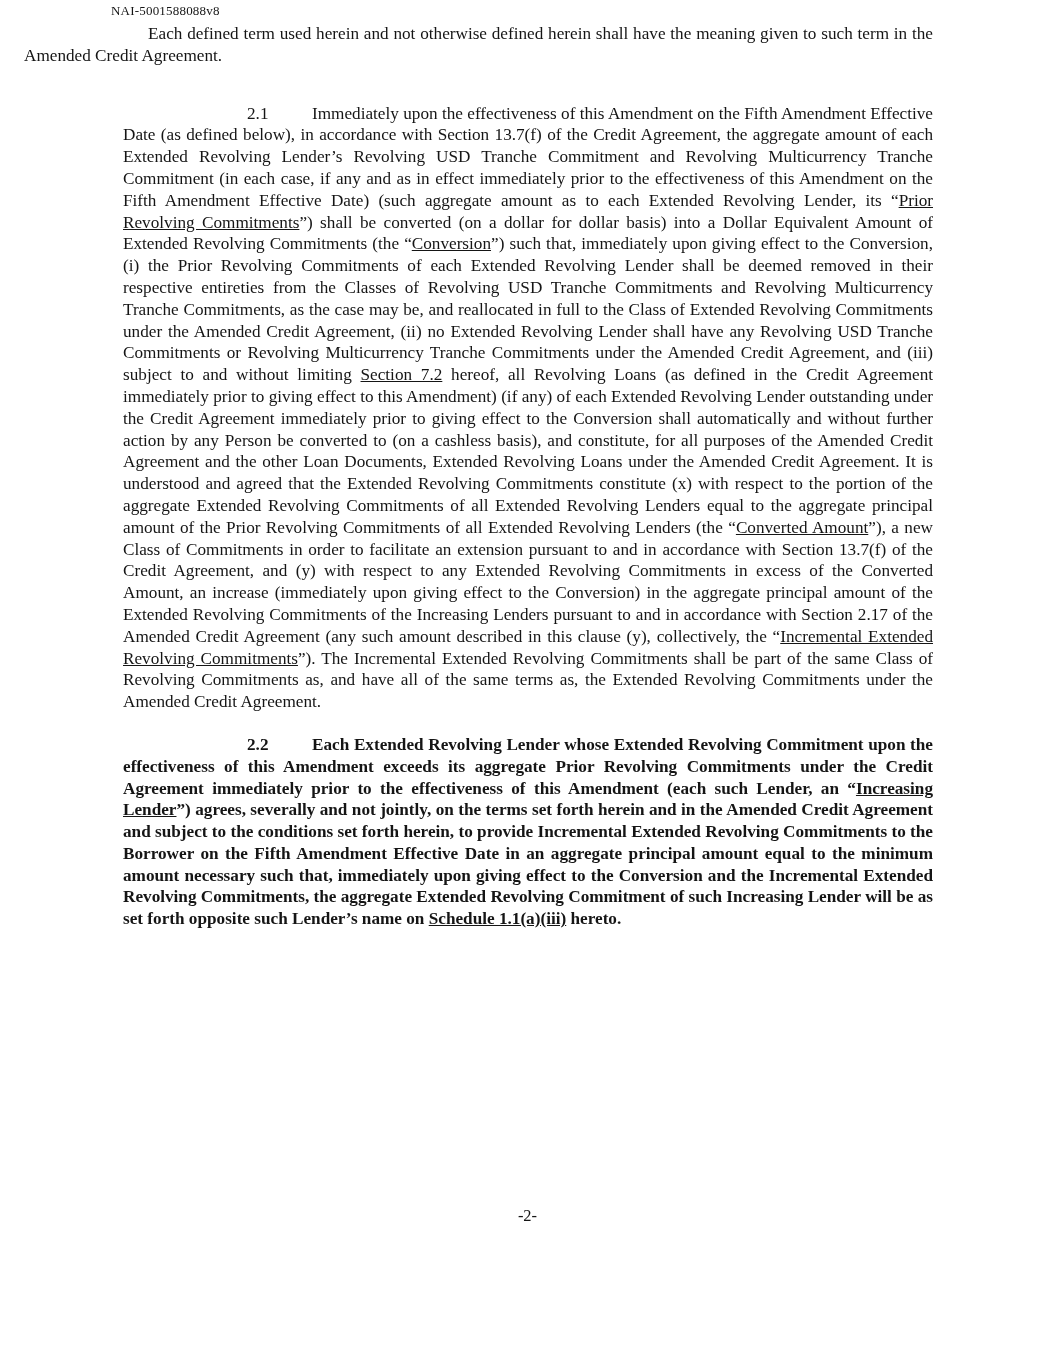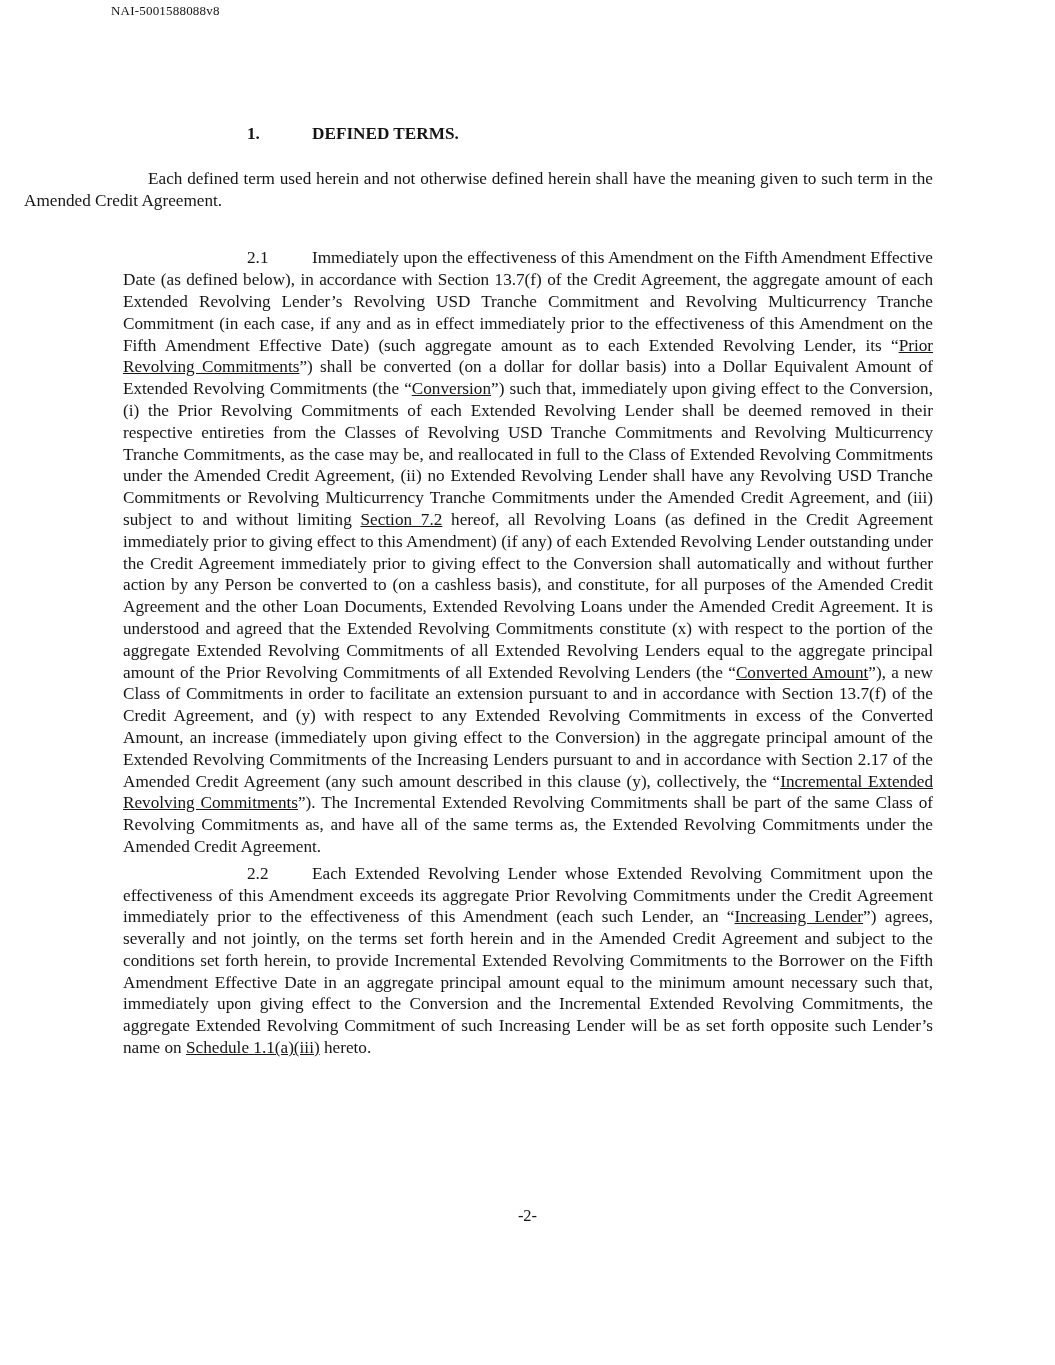--- a/index.html
+++ b/index.html
@@ -37,21 +37,21 @@
   }
   .para {
     margin: 0 122px 0 123px;
     font-size: 17.2px;
     line-height: 21.8px;
     text-align: justify;
     text-indent: 124px;
   }
   .para-intro { margin-top: 23px; margin-left: 24px; }
   .para-21 { margin-top: 36px; }
-  .para-22 { margin-top: 5px; }
+  .para-22 { margin-top: 21px; font-weight: bold; }
   .pnum {
     display: inline-block;
     width: 65px;
     text-indent: 0;
   }
   .ul { text-decoration: underline; }
   .footer {
     position: absolute;
     left: 0;
     top: 1206px;
@@ -60,21 +60,20 @@
     font-size: 16.5px;
   }
 </style>
 </head>
 <body>
 
 <div class="page">
 
   <div class="doc-id">NAI-5001588088v8</div>
 
-  <div class="heading heading-1"><span class="secnum">1.</span><span class="sectitle">DEFINED TERMS.</span></div>
 
   <p class="para para-intro"><span><span>Each defined term used herein and not otherwise defined herein shall have the meaning given to such term in the Amended Credit Agreement.</span></span></p>
 
 
   <p class="para para-21"><span class="pnum">2.1</span><span><span>Immediately upon the effectiveness of this Amendment on the Fifth Amendment Effective Date (as defined below), in accordance with Section 13.7(f) of the Credit Agreement, the aggregate amount of each Extended Revolving Lender’s Revolving USD Tranche Commitment and Revolving Multicurrency Tranche Commitment (in each case, if any and as in effect immediately prior to the effectiveness of this Amendment on the Fifth Amendment Effective Date) (such aggregate amount as to each Extended Revolving Lender, its “</span><span class="ul">Prior Revolving Commitments</span><span>”) shall be converted (on a dollar for dollar basis) into a Dollar Equivalent Amount of Extended Revolving Commitments (the “</span><span class="ul">Conversion</span><span>”) such that, immediately upon giving effect to the Conversion, (i) the Prior Revolving Commitments of each Extended Revolving Lender shall be deemed removed in their respective entireties from the Classes of Revolving USD Tranche Commitments and Revolving Multicurrency Tranche Commitments, as the case may be, and reallocated in full to the Class of Extended Revolving Commitments under the Amended Credit Agreement, (ii) no Extended Revolving Lender shall have any Revolving USD Tranche Commitments or Revolving Multicurrency Tranche Commitments under the Amended Credit Agreement, and (iii) subject to and without limiting </span><span class="ul">Section 7.2</span><span> hereof, all Revolving Loans (as defined in the Credit Agreement immediately prior to giving effect to this Amendment) (if any) of each Extended Revolving Lender outstanding under the Credit Agreement immediately prior to giving effect to the Conversion shall automatically and without further action by any Person be converted to (on a cashless basis), and constitute, for all purposes of the Amended Credit Agreement and the other Loan Documents, Extended Revolving Loans under the Amended Credit Agreement.  It is understood and agreed that the Extended Revolving Commitments constitute (x) with respect to the portion of the aggregate Extended Revolving Commitments of all Extended Revolving Lenders equal to the aggregate principal amount of the Prior Revolving Commitments of all Extended Revolving Lenders (the “</span><span class="ul">Converted Amount</span><span>”), a new Class of Commitments in order to facilitate an extension pursuant to and in accordance with Section 13.7(f) of the Credit Agreement, and (y) with respect to any Extended Revolving Commitments in excess of the Converted Amount, an increase (immediately upon giving effect to the Conversion) in the aggregate principal amount of the Extended Revolving Commitments of the Increasing Lenders pursuant to and in accordance with Section 2.17 of the Amended Credit Agreement (any such amount described in this clause (y), collectively, the “</span><span class="ul">Incremental Extended Revolving Commitments</span><span>”).  The Incremental Extended Revolving Commitments shall be part of the same Class of Revolving Commitments as, and have all of the same terms as, the Extended Revolving Commitments under the Amended Credit Agreement.</span></span></p>
 
   <p class="para para-22"><span class="pnum">2.2</span><span><span>Each Extended Revolving Lender whose Extended Revolving Commitment upon the effectiveness of this Amendment exceeds its aggregate Prior Revolving Commitments under the Credit Agreement immediately prior to the effectiveness of this Amendment (each such Lender, an “</span><span class="ul">Increasing Lender</span><span>”) agrees, severally and not jointly, on the terms set forth herein and in the Amended Credit Agreement and subject to the conditions set forth herein, to provide Incremental Extended Revolving Commitments to the Borrower on the Fifth Amendment Effective Date in an aggregate principal amount equal to the minimum amount necessary such that, immediately upon giving effect to the Conversion and the Incremental Extended Revolving Commitments, the aggregate Extended Revolving Commitment of such Increasing Lender will be as set forth opposite such Lender’s name on </span><span class="ul">Schedule 1.1(a)(iii)</span><span> hereto.</span></span></p>
 
   <div class="footer">-2-</div>
 

